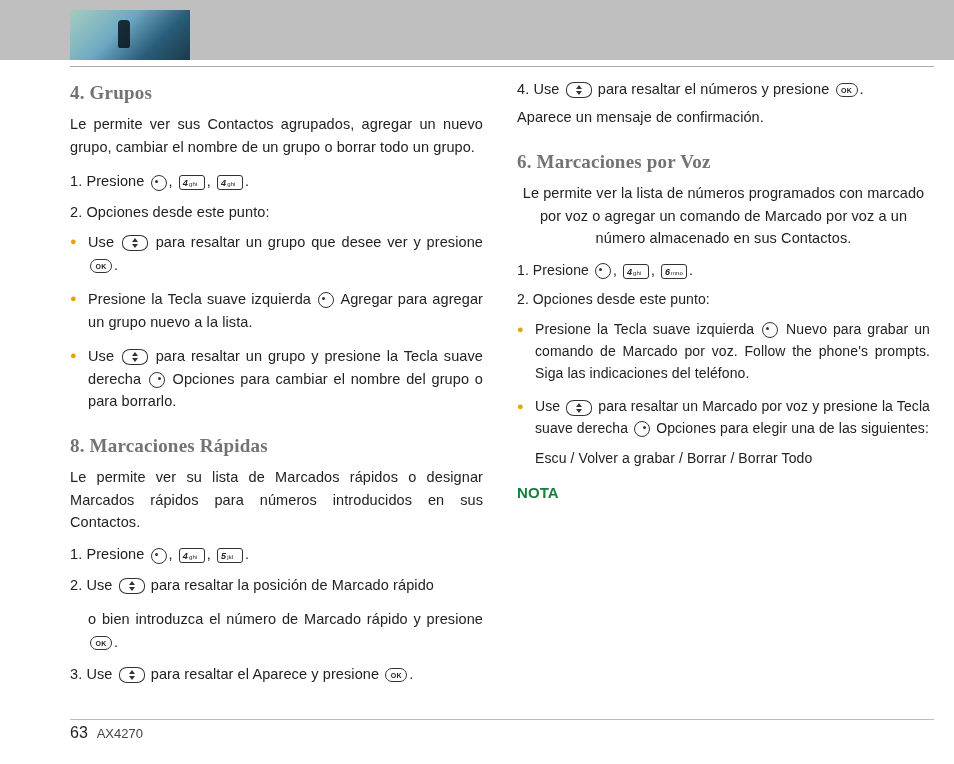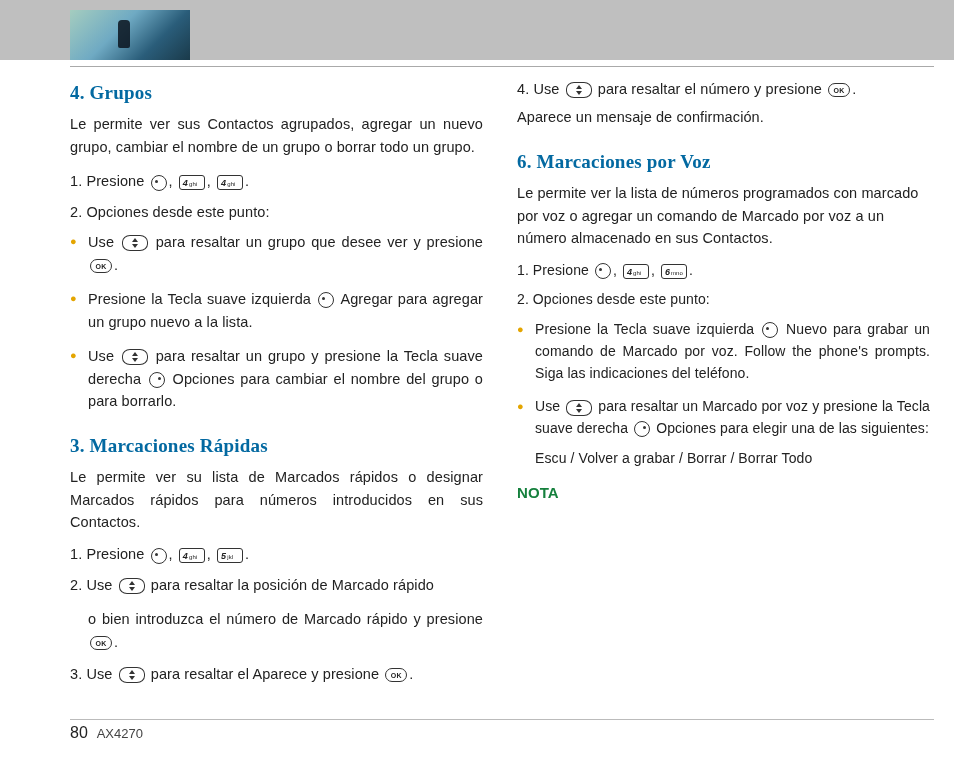--- a/index.html
+++ b/index.html
@@ -51,21 +51,21 @@
   }
   .columns {
     column-count: 2;
     column-gap: 34px;
     column-fill: auto;
     height: 616px;
   }
   .block { break-inside: avoid-column; margin-bottom: 12px; }
   .flow { margin-bottom: 12px; }
   h2 {
-    color: #0369a1;
+    color: #737373;
     font-family: Georgia, "Times New Roman", serif;
     font-weight: bold;
     font-size: 19px;
     margin-bottom: 6px;
     letter-spacing: 0.2px;
   }
   p.intro { text-align: justify; margin-bottom: 10px; }
   ol.steps { list-style: none; padding-left: 0; }
   ol.steps > li { margin-bottom: 8px; text-align: justify; }
   ul.bullets { list-style: none; padding-left: 18px; }
@@ -204,21 +204,21 @@
         <span>Use </span>
         <span class="key-nav"></span>
         <span> para resaltar un grupo y presione la Tecla suave derecha </span>
         <span class="key-soft right"></span>
         <span class="bold">Opciones</span><span> para cambiar el nombre del grupo o para borrarlo.</span>
       </li>
     </ul>
   </div>
 
   <div class="block" style="margin-top:18px;">
-    <h2>3. Marcaciones Rápidas</h2>
+    <h2>8. Marcaciones Rápidas</h2>
     <p class="intro">Le permite ver su lista de Marcados rápidos o designar Marcados rápidos para números introducidos en sus Contactos.</p>
     <ol class="steps">
       <li>
         <span>1.  Presione </span>
         <span class="key-soft left"></span><span>, </span>
         <span class="key-num"><em>4</em><span class="sub">ghi</span></span><span>, </span>
         <span class="key-num"><em>5</em><span class="sub">jkl</span></span><span>.</span>
       </li>
       <li>
         <span>2.  Use </span>
@@ -236,30 +236,30 @@
     <ol class="steps">
       <li>
         <span>3.  Use </span>
         <span class="key-nav"></span>
         <span> para resaltar el Aparece y presione </span>
         <span class="key-ok">OK</span><span>.</span>
       </li>
       <li>
         <span>4.  Use </span>
         <span class="key-nav"></span>
-        <span> para resaltar el número y presione </span>
+        <span> para resaltar el números y presione </span>
         <span class="key-ok">OK</span><span>.</span>
         <div style="margin-top:6px;">Aparece un mensaje de confirmación.</div>
       </li>
     </ol>
   </div>
 
   <div class="block" style="margin-top:18px;">
     <h2>6. Marcaciones por Voz</h2>
-    <p class="intro" style="text-align:left;">Le permite ver la lista de números programados con marcado por voz o agregar un comando de Marcado por voz a un número almacenado en sus Contactos.</p>
+    <p class="intro" style="text-align:center;">Le permite ver la lista de números programados con marcado por voz o agregar un comando de Marcado por voz a un número almacenado en sus Contactos.</p>
     <ol class="steps" style="font-size:14px;">
       <li>
         <span>1.   Presione </span>
         <span class="key-soft left"></span><span>, </span>
         <span class="key-num"><em>4</em><span class="sub">ghi</span></span><span>, </span>
         <span class="key-num"><em>6</em><span class="sub">mno</span></span><span>.</span>
       </li>
       <li>2.   Opciones desde este punto:</li>
     </ol>
     <ul class="bullets" style="font-size:14px;">
@@ -278,15 +278,15 @@
       </li>
     </ul>
     <div class="nota">NOTA</div>
   </div>
 
 </div>
 </div>
 
 <div class="footer-rule"></div>
 <div class="footer">
-  <span class="pn">80</span>
+  <span class="pn">63</span>
   <span>AX4270</span>
 </div>
 
 </body></html>

